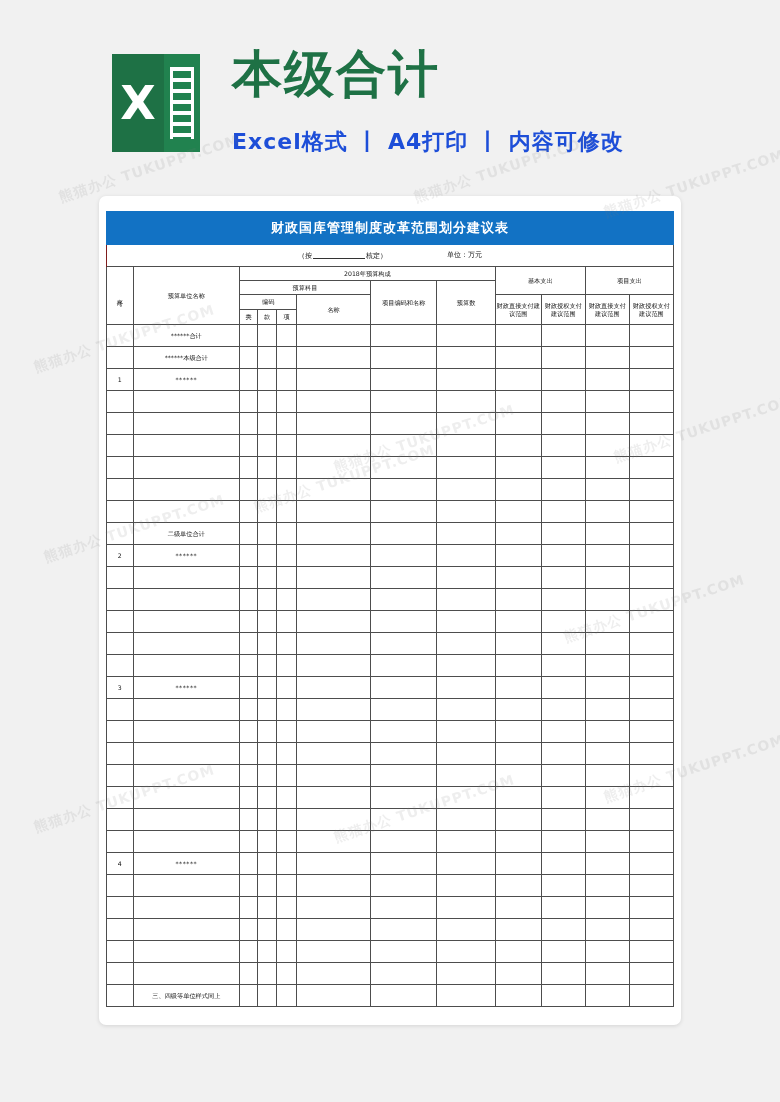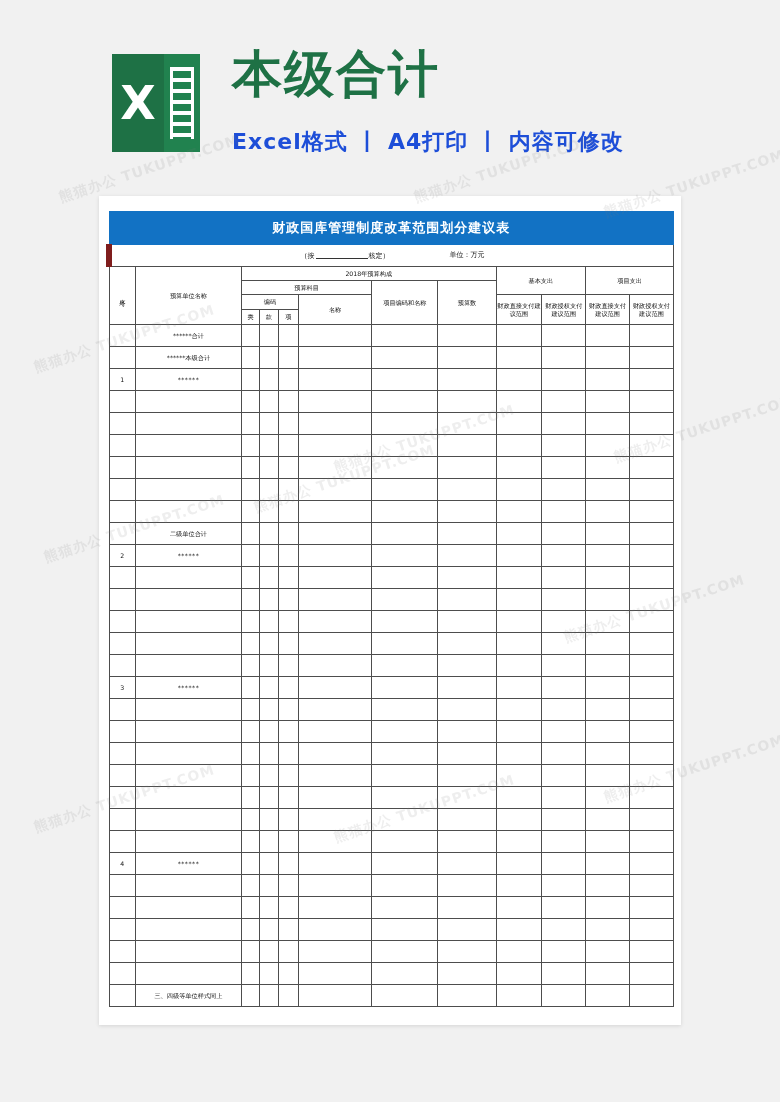--- a/index.html
+++ b/index.html
@@ -58,20 +58,21 @@
   .banner-sub{
     margin-top:26px;color:#1d4ed8;font-size:22px;font-weight:bold;
     letter-spacing:1px;white-space:nowrap;
   }
 
   
   .page{
     position:absolute;left:99px;top:196px;width:582px;height:829px;
     background:#fff;
     box-shadow:0 1px 4px rgba(0,0,0,.12);
+    border-radius:7px;
   }
 
   
   .tbl{
     position:absolute;left:7px;top:15px;
     width:568px;
     border-collapse:collapse;
     table-layout:fixed;
   }
   .tbl td,.tbl th{
@@ -88,21 +89,21 @@
   .title-band td{
     background:#1272c4;
     color:#fff;
     font-size:13px;
     font-weight:bold;
     letter-spacing:1px;
     height:32px;
     border:1px solid #1272c4;
   }
   .meta-row td{
-    border-left:6px solid #7f1d1d;
+    border-left:1px solid #7f1d1d;
     border-right:1px solid #4d4d4d;
     border-top:none;
     border-bottom:none;
     height:21px;
     font-size:7px;
     margin-left:36px;
   }
   .meta-wrap{
     display:flex;align-items:center;justify-content:center;gap:60px;
     font-size:7px;

